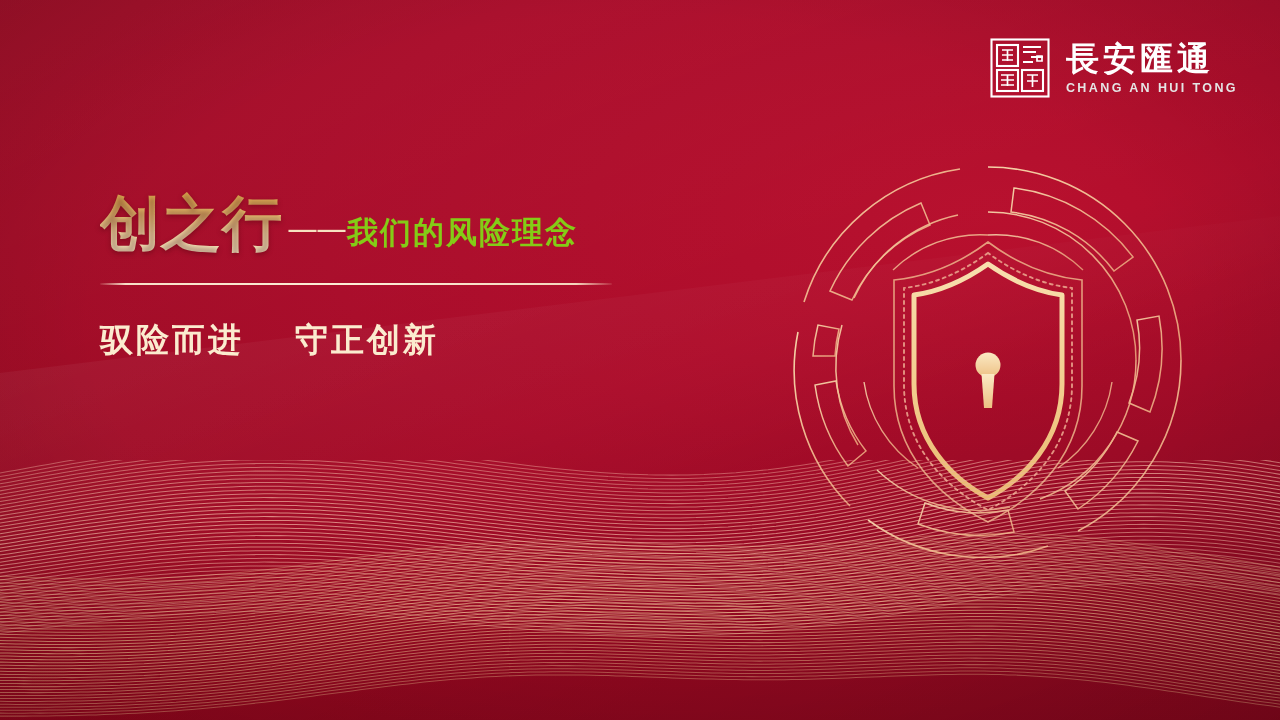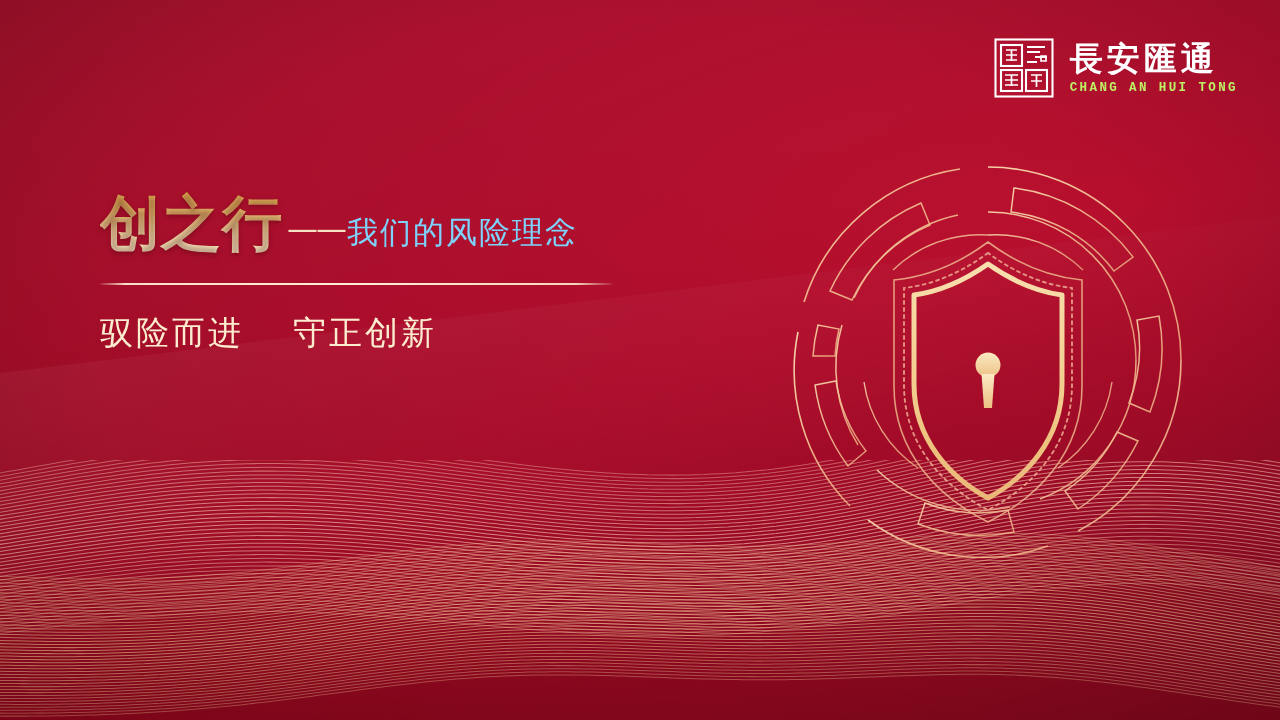--- a/index.html
+++ b/index.html
@@ -103,45 +103,45 @@
     color: #f6e2c0;
     font-size: 31px;
     font-weight: 400;
     letter-spacing: -2px;
     margin: 0 2px 0 4px;
     position: relative;
     top: -5px;
     font-family: "DejaVu Sans", "Liberation Sans", sans-serif;
   }
   .title-sub {
-    color: #7dd3fc;
+    color: #84cc16;
     font-size: 31px;
-    font-weight: 400;
+    font-weight: 700;
     letter-spacing: 2px;
     position: relative;
     top: -1px;
     font-family: "DejaVu Sans", "Liberation Sans", sans-serif;
   }
   .divider {
     margin-top: 28px;
     width: 512px;
     height: 2px;
     background: linear-gradient(90deg,
         rgba(250,228,196,0.10) 0%,
         rgba(252,235,208,0.95) 5%,
         rgba(252,238,214,1) 50%,
         rgba(250,230,200,0.92) 93%,
         rgba(250,228,196,0.10) 100%);
     border-radius: 1px;
   }
   .tagline {
-    margin-top: 26px;
+    margin-top: 33px;
     color: #fbeccf;
     font-size: 33px;
-    font-weight: 400;
+    font-weight: 700;
     letter-spacing: 3px;
     font-family: "DejaVu Sans", "Liberation Sans", sans-serif;
   }
   .tagline .gap { display: inline-block; width: 22px; }
 
   
   #logo {
     position: absolute;
     right: 42px;
     top: 37px;
@@ -153,27 +153,27 @@
   .logo-text { display: flex; flex-direction: column; }
   .logo-cn {
     color: #ffffff;
     font-size: 33px;
     font-weight: 700;
     letter-spacing: 4px;
     line-height: 1.12;
     font-family: "DejaVu Serif", "Liberation Serif", serif;
   }
   .logo-en {
-    color: #bef264;
+    color: #e5e5e5;
     font-size: 12.5px;
     font-weight: 700;
     letter-spacing: 2.4px;
     line-height: 1;
     margin-top: 4px;
-    font-family: Liberation Mono, monospace;
+    font-family: Liberation Sans, sans-serif;
   }
 </style>
 </head>
 <body>
 
 <div id="slide">
 
   <div class="bg-base"></div>
   <div class="bg-diagonal"></div>
   <div class="bg-sheen"></div>

